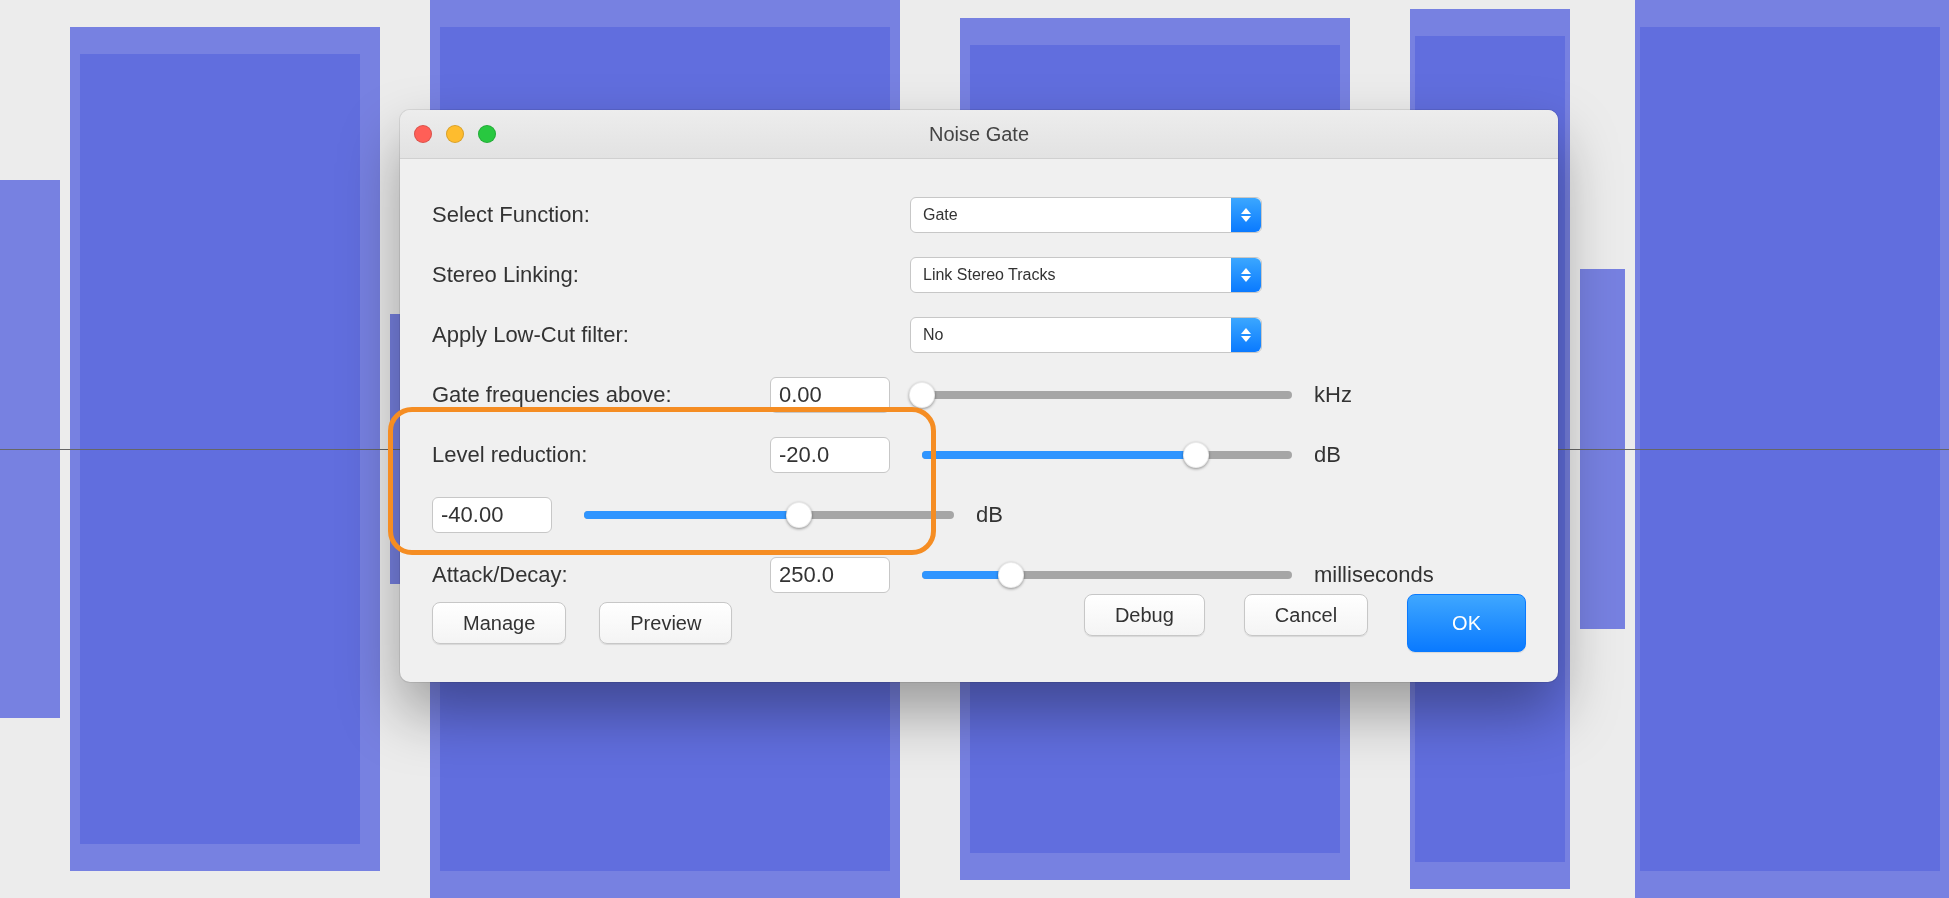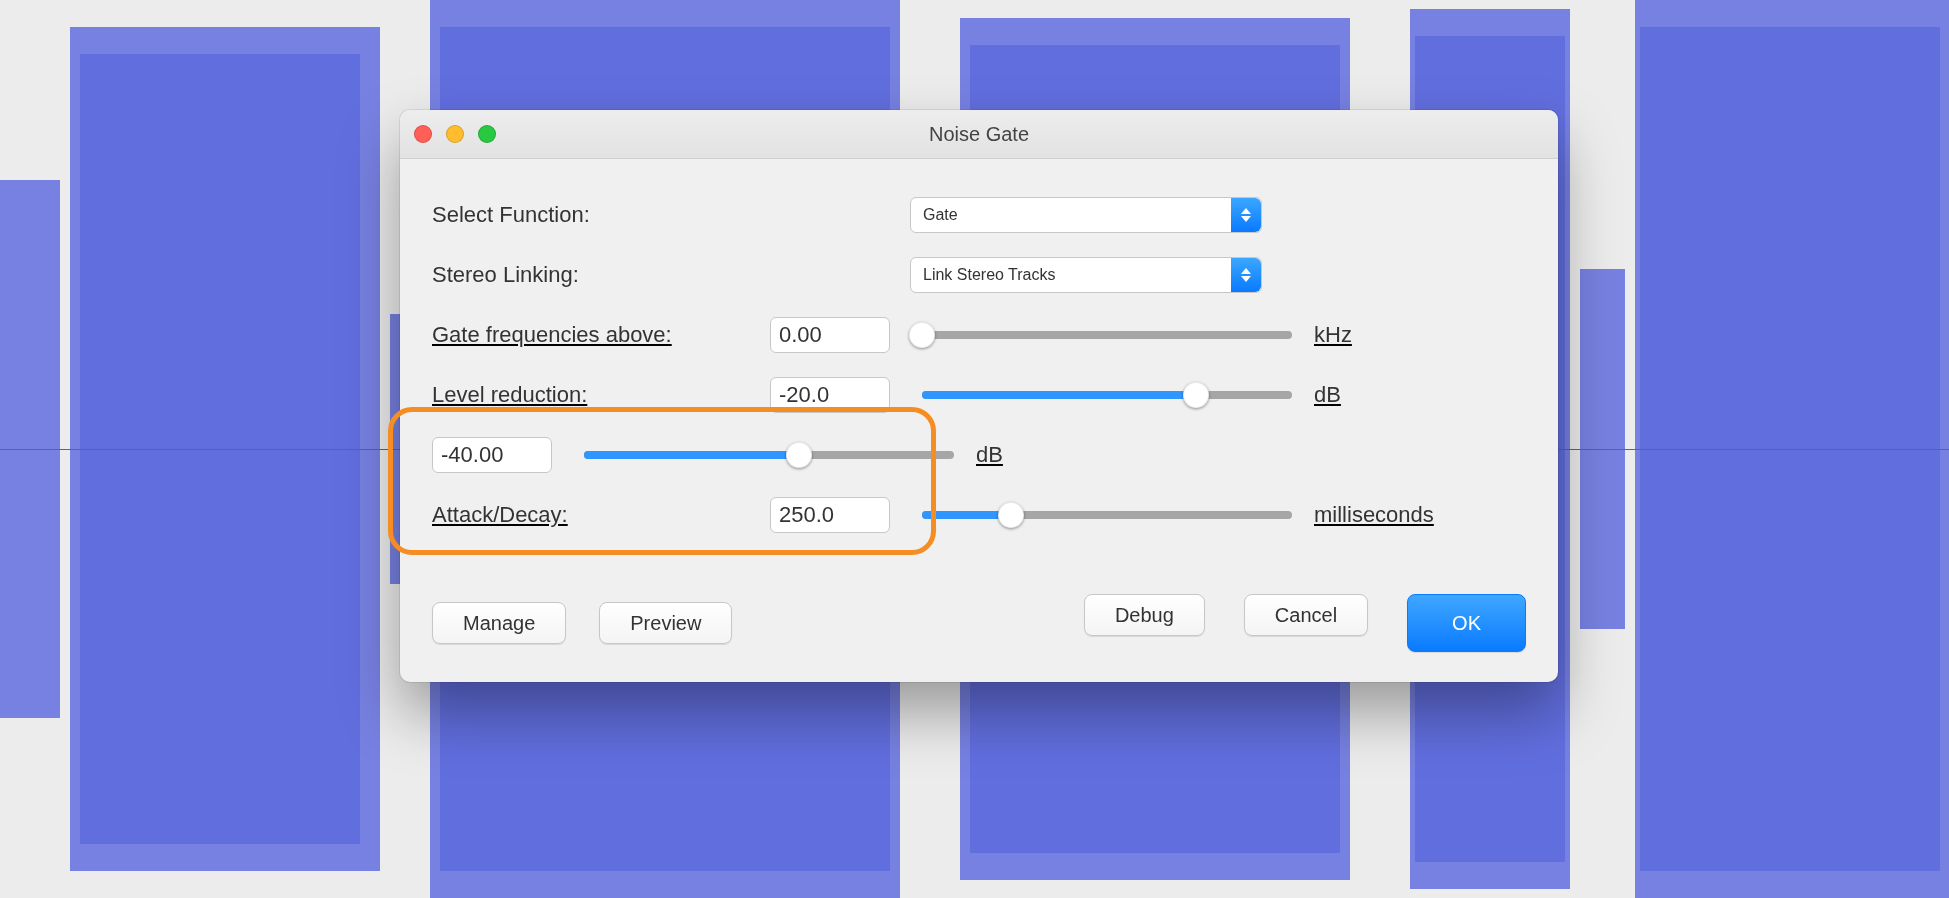--- a/index.html
+++ b/index.html
@@ -148,21 +148,20 @@
     padding: 0 8px;
     box-sizing: border-box;
   }
 
   
   .param-row {
     display: flex;
     align-items: center;
     height: 52px;
     margin-bottom: 8px;
-    text-decoration: underline;
   }
   .param-row .label-col {
     font-size: 22px;
     color: #333;
   }
   .param-row .field-col {
     width: 140px;
     flex: none;
   }
   .param-row .slider-col {
@@ -305,20 +304,35 @@
           <svg width="10" height="6" viewBox="0 0 10 6">
               <path d="M0 6 L5 0 L10 6 Z" fill="#fff"></path>
             </svg>
           <svg width="10" height="6" viewBox="0 0 10 6">
               <path d="M0 0 L5 6 L10 0 Z" fill="#fff"></path>
             </svg>
         </span>
       </div>
     </div>
 
+    <div class="row">
+      <div class="label-col">Apply Low-Cut filter:</div>
+      <div style="width:140px;"></div>
+      <div class="select">
+        <span>No</span>
+        <span class="stepper-btn">
+          <svg width="10" height="6" viewBox="0 0 10 6">
+              <path d="M0 6 L5 0 L10 6 Z" fill="#fff"></path>
+            </svg>
+          <svg width="10" height="6" viewBox="0 0 10 6">
+              <path d="M0 0 L5 6 L10 0 Z" fill="#fff"></path>
+            </svg>
+        </span>
+      </div>
+    </div>
 
     <div class="param-row">
       <div class="label-col">Gate frequencies above:</div>
       <div class="field-col">
         <input class="numfield" value="0.00" style="">
       </div>
       <div class="slider-col">
         <div class="slider">
           <div class="fill" style="width:0%"></div>
           <div class="thumb" style="left:0%"></div>

